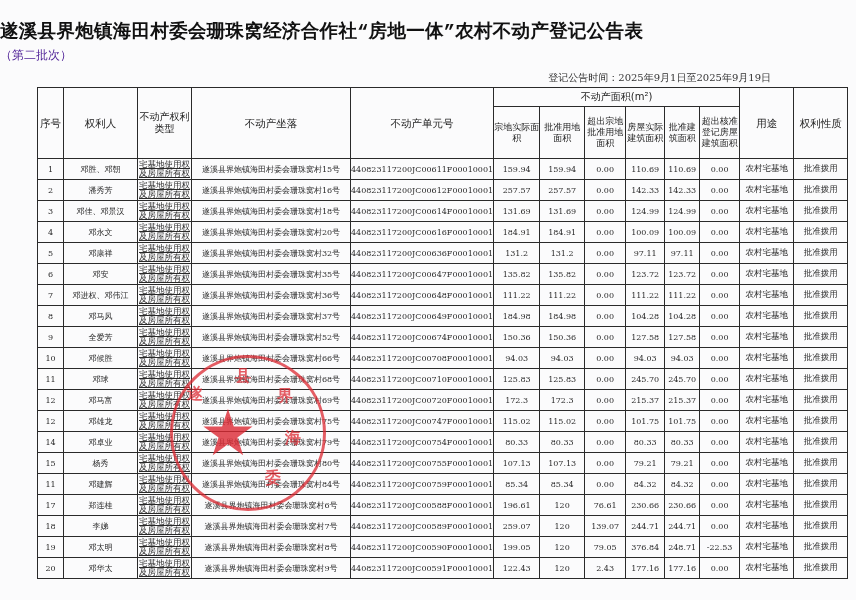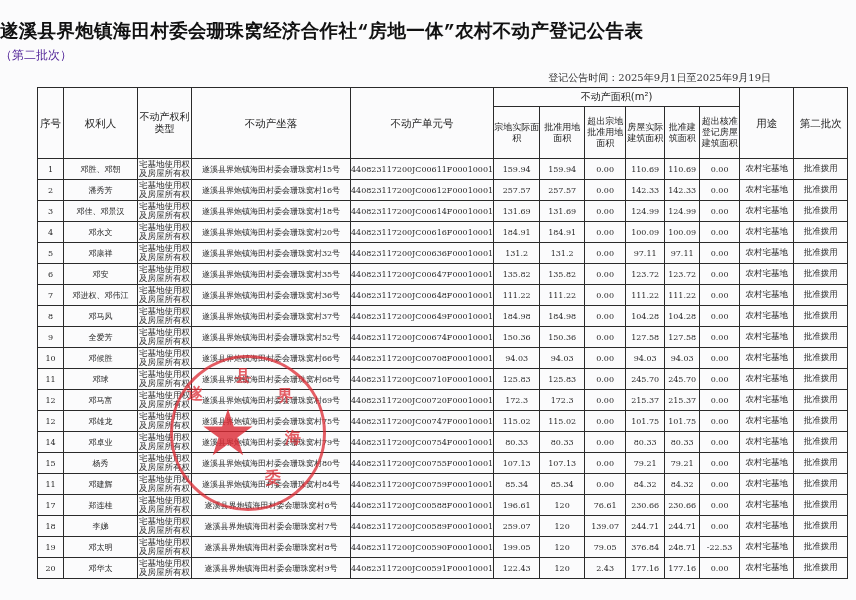--- a/index.html
+++ b/index.html
@@ -35,21 +35,21 @@
       padding: 0; overflow: hidden; white-space: nowrap;
     }
     table.grid th {
       font-family: "DejaVu Sans", sans-serif; font-weight: normal;
       font-size: 10px; line-height: 12px; white-space: normal; color: #222;
     }
     table.grid th.big { font-size: 10.5px; }
     table.grid th.sub { font-size: 9px; line-height: 11px; }
     table.grid tbody td { height: 20px; font-size: 8px; color: #2a2a2a; }
     td.rtype { font-size: 8.5px !important; line-height: 9.5px; white-space: normal; }
-    td.rtype span { display: block; }
+    td.rtype span { display: block; text-decoration: underline; }
     td.rtype span.l2 { }
     td.num { font-family: "DejaVu Serif", serif; }
     td.usage, td.nature { font-size: 8.5px !important; }
     .stamp {
       position: absolute; left: 170px; top: 355px; width: 150px; height: 150px;
       border: 3px solid rgba(220, 40, 50, 0.75); border-radius: 50%;
       pointer-events: none;
     }
     .stamp .star {
       position: absolute; left: 20px; top: 40px; width: 70px; height: 70px;
@@ -86,21 +86,21 @@
   </colgroup>
   <thead>
     <tr style="height:19px">
       <th rowspan="2" class="big">序号</th>
       <th rowspan="2" class="big">权利人</th>
       <th rowspan="2">不动产权利类型</th>
       <th rowspan="2" class="big">不动产坐落</th>
       <th rowspan="2" class="big">不动产单元号</th>
       <th colspan="6">不动产面积(m²)</th>
       <th rowspan="2" class="big">用途</th>
-      <th rowspan="2" class="big">第二批次</th>
+      <th rowspan="2" class="big">权利性质</th>
     </tr>
     <tr style="height:52px">
       <th class="sub">宗地实际面积</th>
       <th class="sub">批准用地面积</th>
       <th class="sub">超出宗地批准用地面积</th>
       <th class="sub">房屋实际建筑面积</th>
       <th class="sub">批准建筑面积</th>
       <th class="sub">超出核准登记房屋建筑面积</th>
     </tr>
   </thead>

